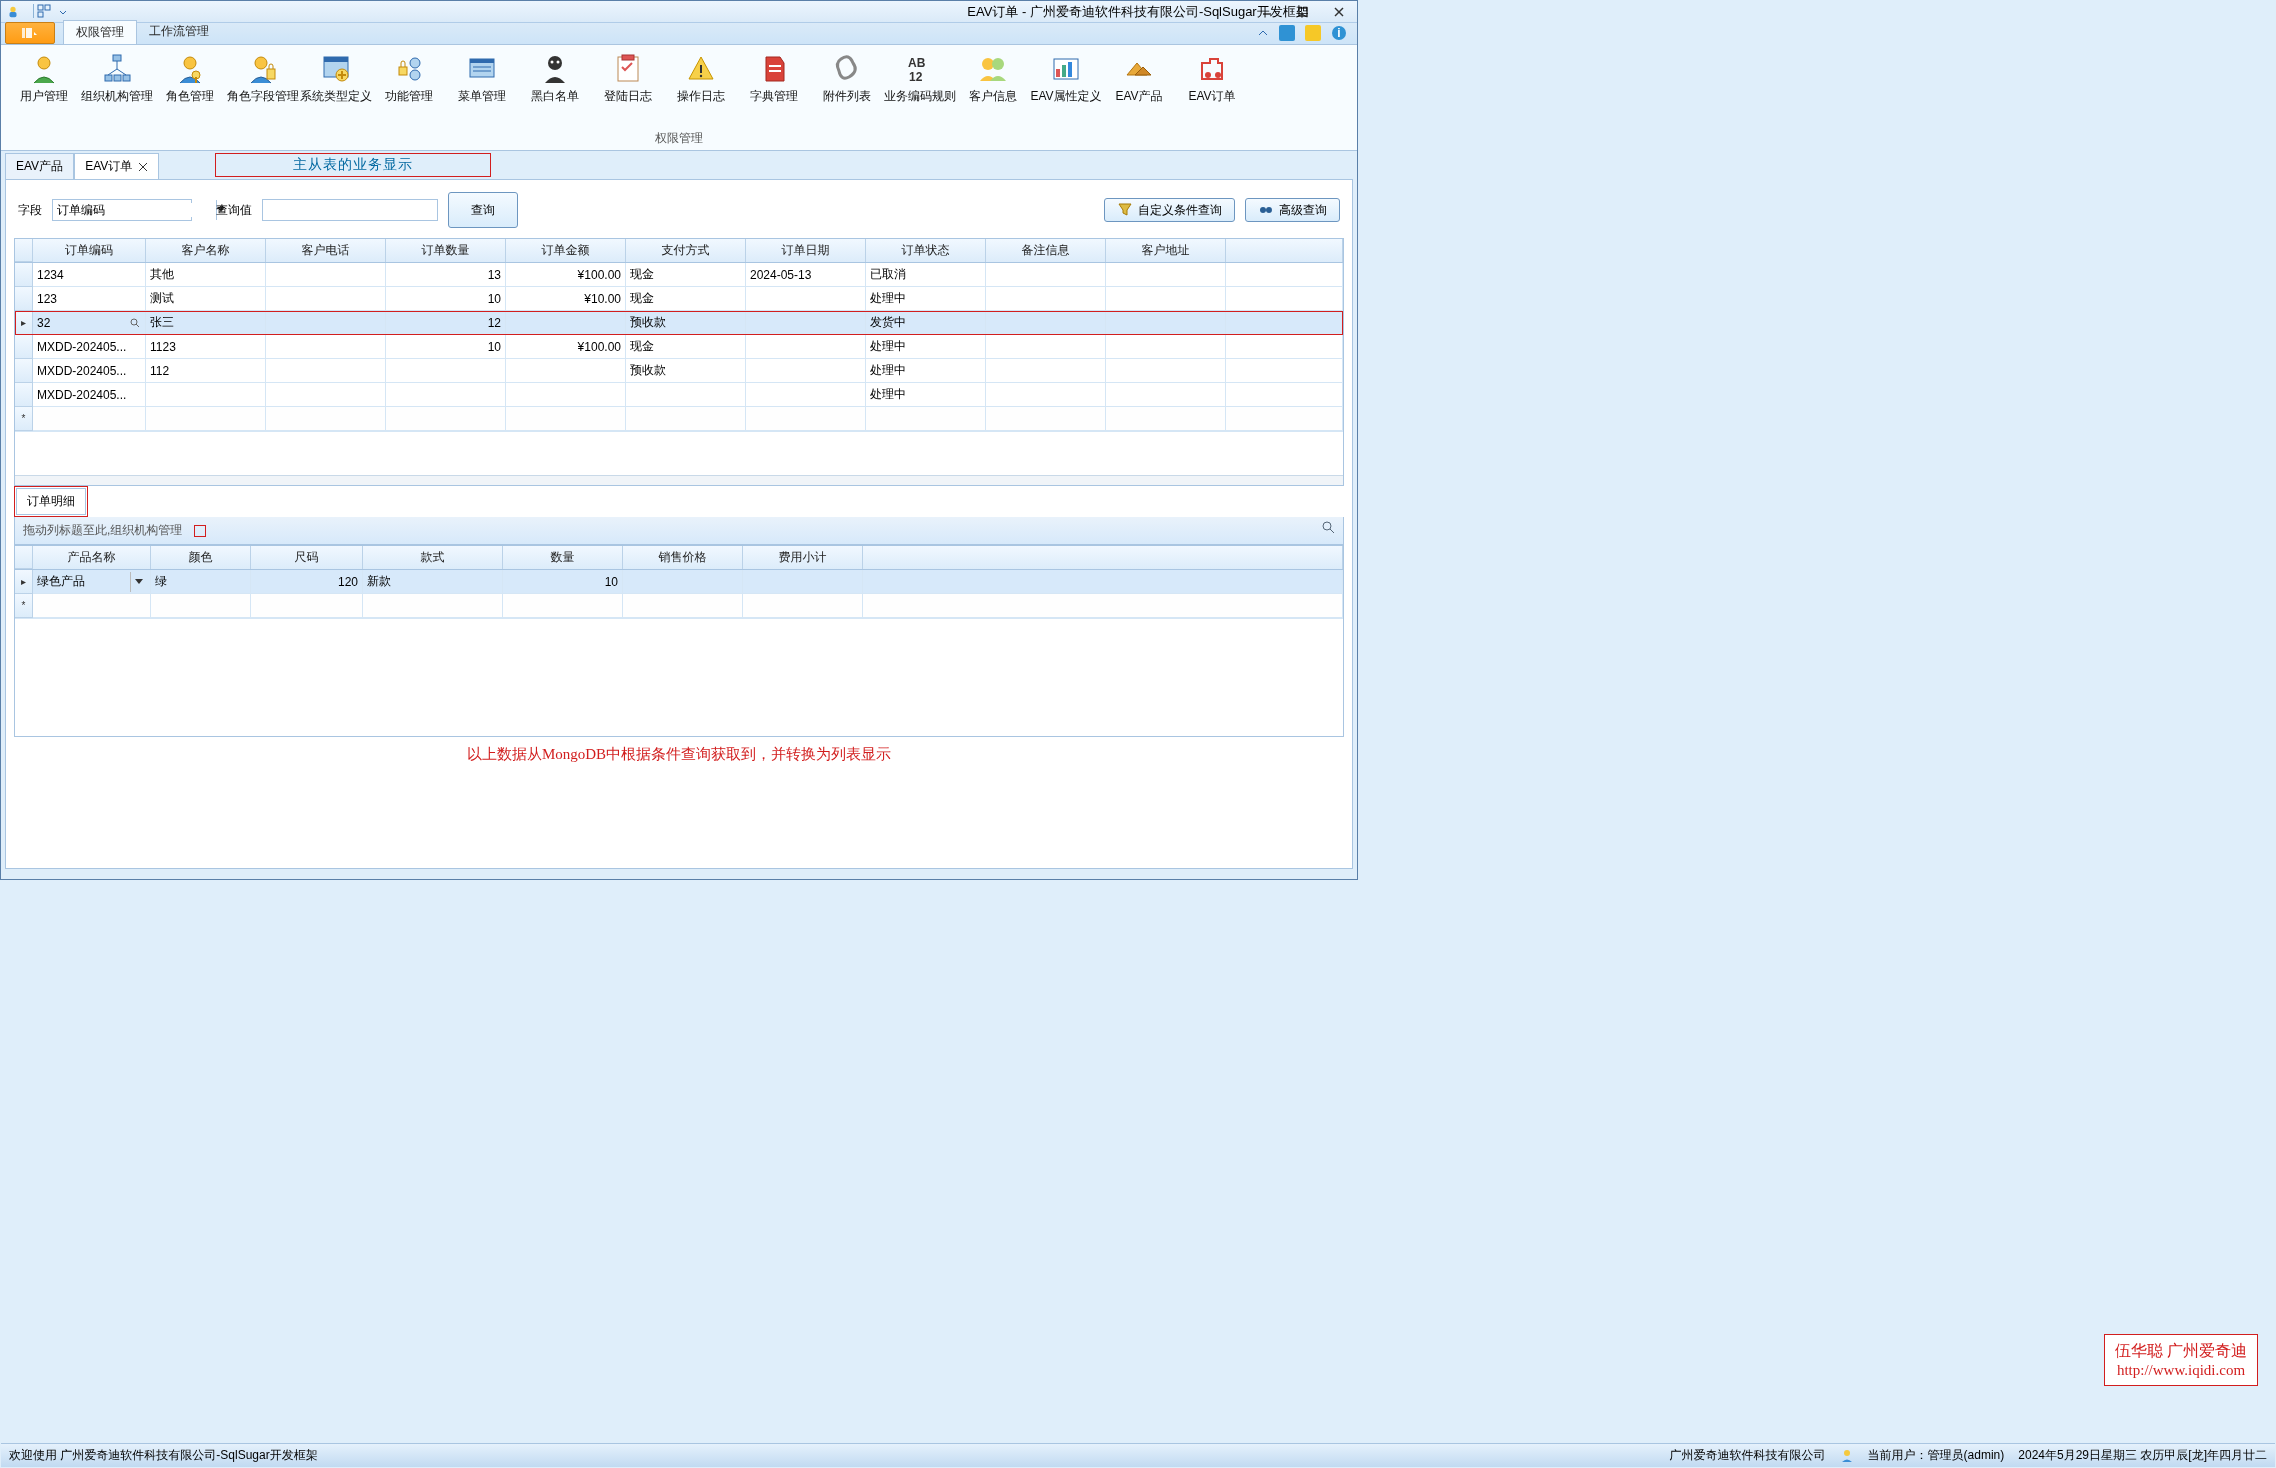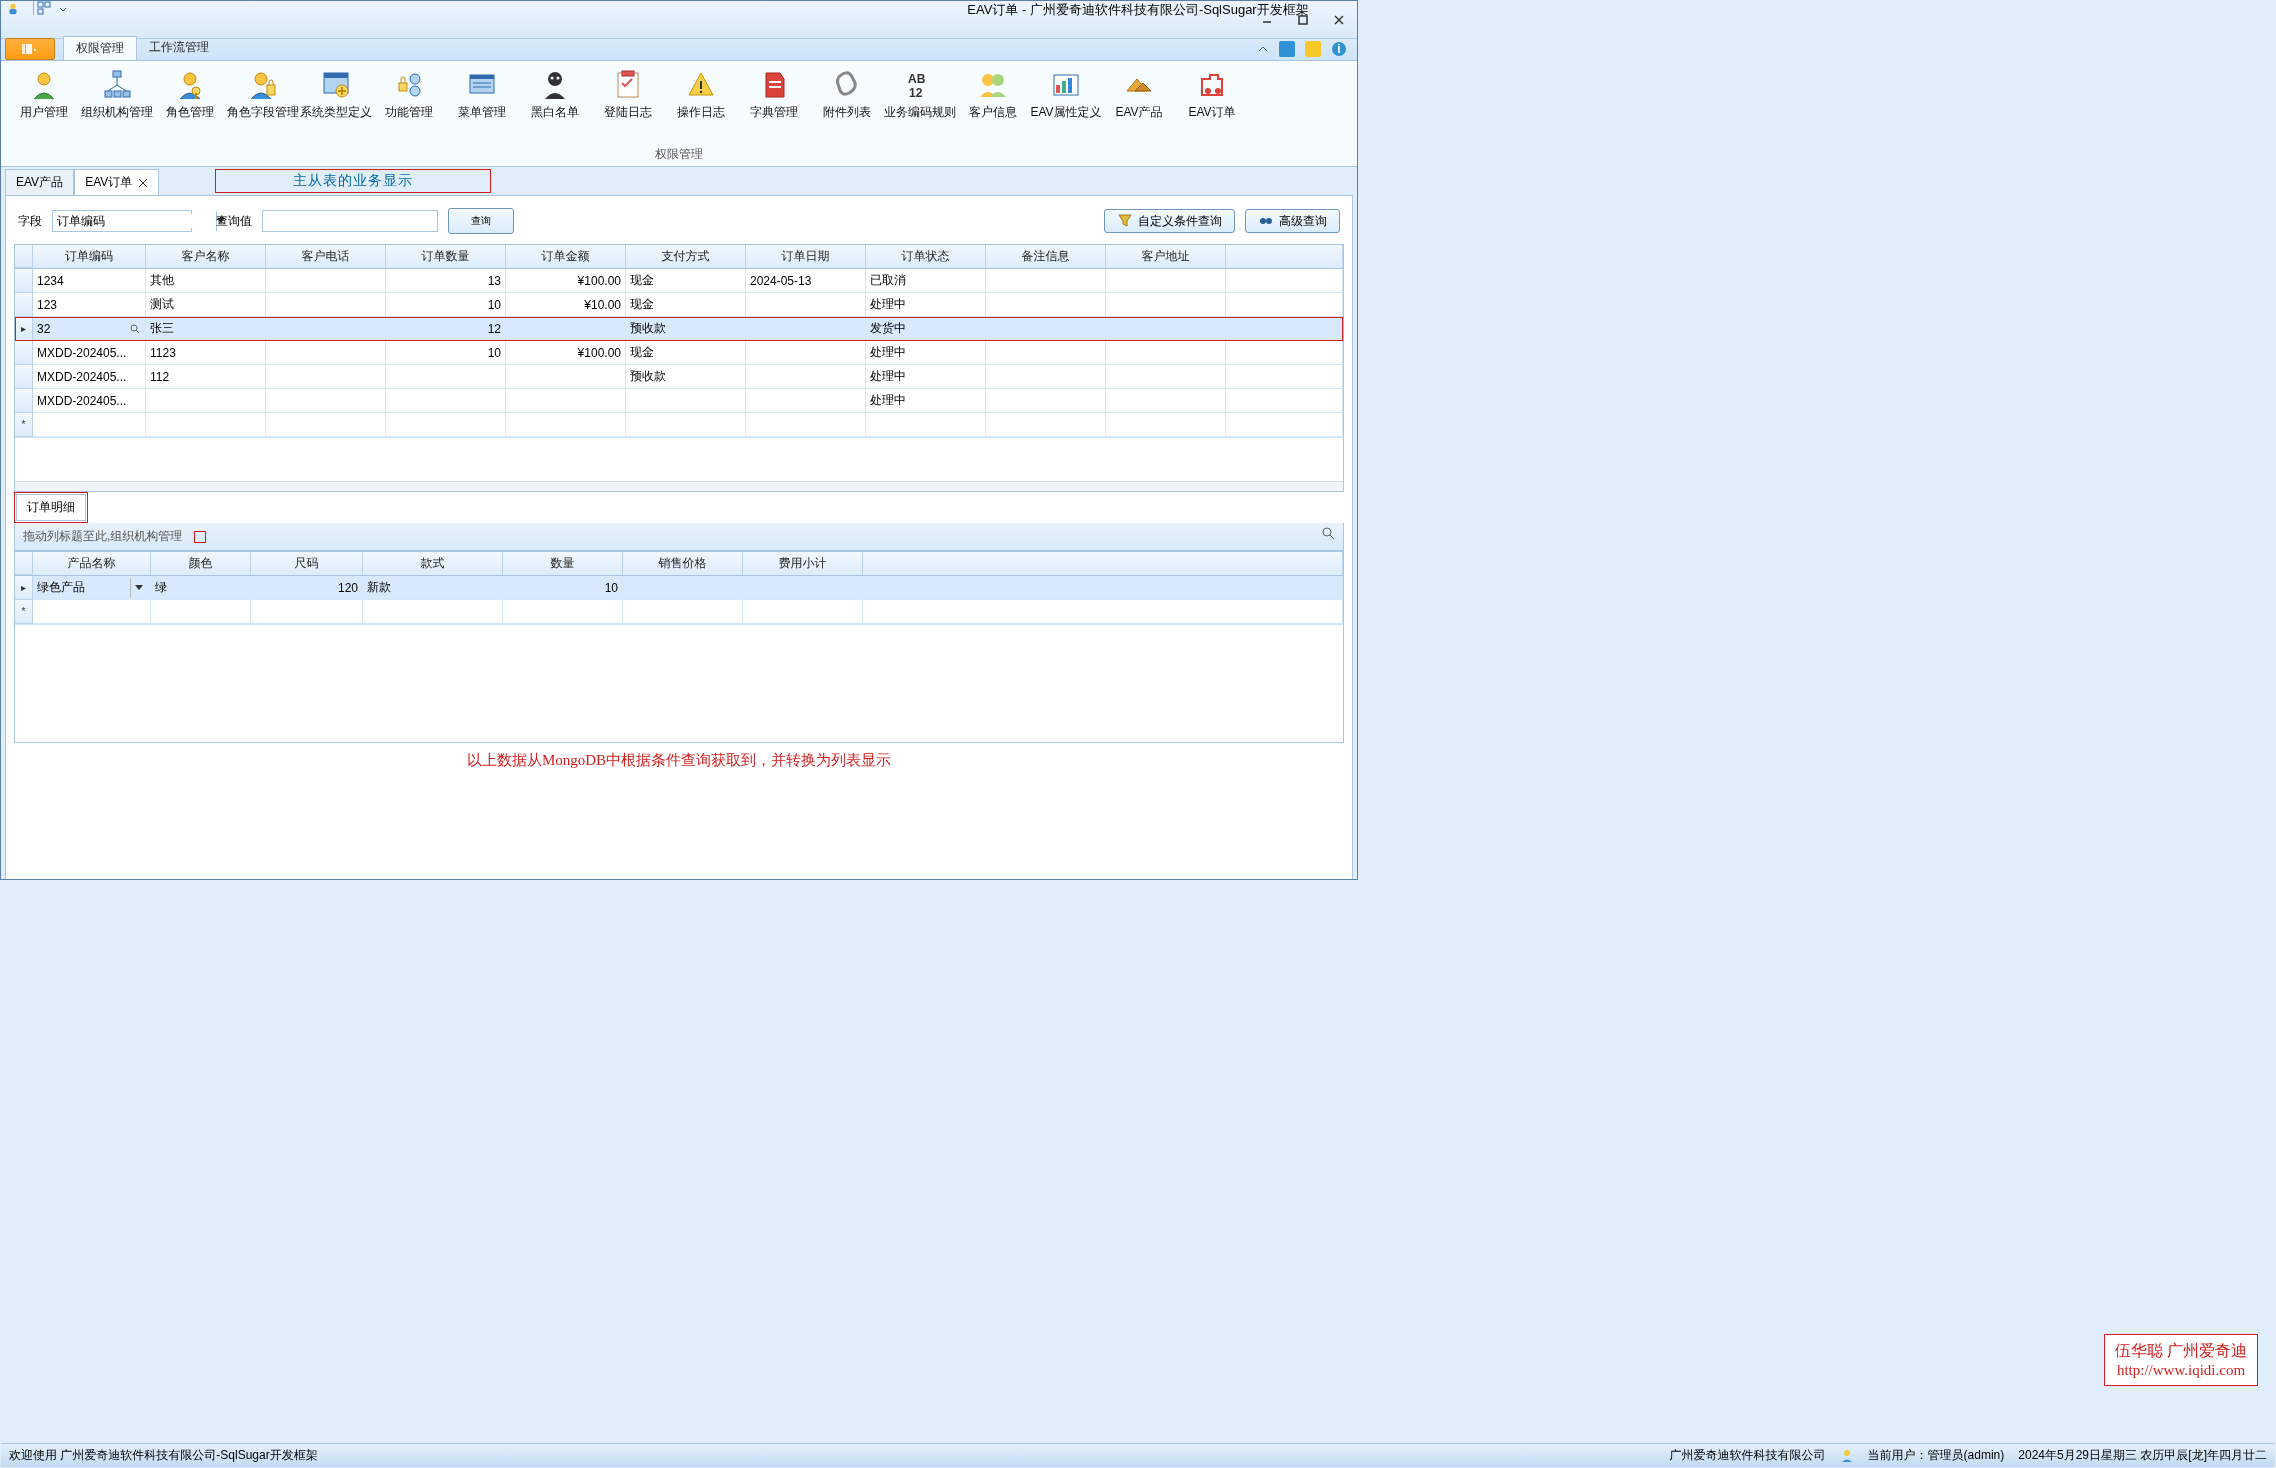--- a/index.html
+++ b/index.html
@@ -1,19 +1,19 @@
 <!DOCTYPE html>
 <html><head>
   <meta charset="utf-8">
   <style>
     * { margin: 0; padding: 0; box-sizing: border-box; font-family: 'Microsoft YaHei', SimSun, sans-serif; font-size: 12px; }
     body { background: #dfeefa; overflow: hidden; width: 1358px; height: 880px; border: 1px solid #5a7fa8; }
 
     
-    .titlebar { height: 38px; background: linear-gradient(to bottom, #ecf5fe, #daeaf8); display: flex; align-items: flex-start; border-bottom: 1px solid #b0cce8; }
+    .titlebar { height: 22px; background: linear-gradient(to bottom, #ecf5fe, #daeaf8); display: flex; align-items: center; border-bottom: 1px solid #b0cce8; }
     .titlebar-left { display: flex; align-items: center; gap: 4px; padding-left: 4px; }
     .titlebar-icon { width: 16px; height: 14px; }
     .titlebar-qat { display: flex; gap: 3px; padding-left: 8px; }
     .title { position: absolute; left: 0; right: 0; text-align: center; font-size: 13px; color: #000; pointer-events: none; }
     .win-controls { margin-left: auto; display: flex; height: 100%; }
     .win-btn { width: 36px; height: 100%; display: flex; align-items: center; justify-content: center; cursor: pointer; }
 
     
     .menu-row { height: 22px; background: linear-gradient(to bottom, #daeaf8, #cde4f8); display: flex; align-items: flex-end; border-bottom: 1px solid #aac5e0; padding-left: 4px; }
     .filebtn { width: 50px; height: 22px; background: linear-gradient(to bottom, #ffb23e, #ff9c14); border: 1px solid #c97f15; border-radius: 2px; display: flex; align-items: center; justify-content: center; margin-right: 8px; cursor: pointer; }
@@ -38,21 +38,21 @@
     .annotation-box { position: absolute; left: 214px; top: 2px; width: 276px; height: 24px; border: 1.5px solid #d21e1e; display: flex; align-items: center; justify-content: center; color: #0369a1; font-size: 14px; font-family: SimSun; letter-spacing: 1px;}
 
     
     .content { background: #fff; margin: 0 4px 6px 4px; border: 1px solid #a9c5e1; padding: 8px; height: 690px; display: flex; flex-direction: column; }
     .search-row { display: flex; align-items: center; gap: 10px; padding: 4px 4px 10px 4px; }
     .lbl { font-size: 12px; }
     .combo { width: 140px; height: 22px; border: 1px solid #a9c5e1; display: flex; align-items: center; background:#fff; }
     .combo-input { flex: 1; border: none; padding: 0 4px; font-size: 12px; outline:none;}
     .combo-drop{width:16px;height:20px;border-left:1px solid #a9c5e1;display:flex;align-items:center;justify-content:center;}
     .txtbox { width: 176px; height: 22px; border: 1px solid #a9c5e1; padding: 0 4px; font-size: 12px; outline:none; }
-    .btn { height: 26px; padding: 0 22px; background: linear-gradient(to bottom, #f4faff, #d9ecfb); border: 1px solid #6d96c0; border-radius: 3px; cursor: pointer; font-size: 10px;}
+    .btn { height: 36px; padding: 0 22px; background: linear-gradient(to bottom, #f4faff, #d9ecfb); border: 1px solid #6d96c0; border-radius: 3px; cursor: pointer; font-size: 12px;}
     .btn-ico{height:24px;display:flex;align-items:center;gap:5px;padding:0 12px;background: linear-gradient(to bottom, #f4faff, #d9ecfb); border: 1px solid #6d96c0; border-radius: 3px; cursor: pointer;}
 
     
     .grid { border: 1px solid #a9c5e1; }
     .grid-header-row, .grid-body-row { display: flex; height: 24px; }
     .grid-header-row{border-bottom:1px solid #a9c5e1;}
     .gh { border-right: 1px solid #bbd2e8; background: linear-gradient(to bottom, #f1f8ff, #dcecfa); display: flex; align-items: center; justify-content: center; font-size: 12px; color: #222;}
     .gc { border-right: 1px solid #d5e6f5; border-bottom: 1px solid #d5e6f5; padding: 0 4px; font-size: 12px; display: flex; align-items: center; overflow:hidden;white-space:nowrap; color: #000;}
     .gc.right { justify-content: flex-end; }
     .rowmarker{width:18px;background: linear-gradient(to bottom, #f1f8ff, #dcecfa);border-right:1px solid #bbd2e8;border-bottom:1px solid #bbd2e8;display:flex;align-items:center;justify-content:center;font-size:10px;color:#333;}

